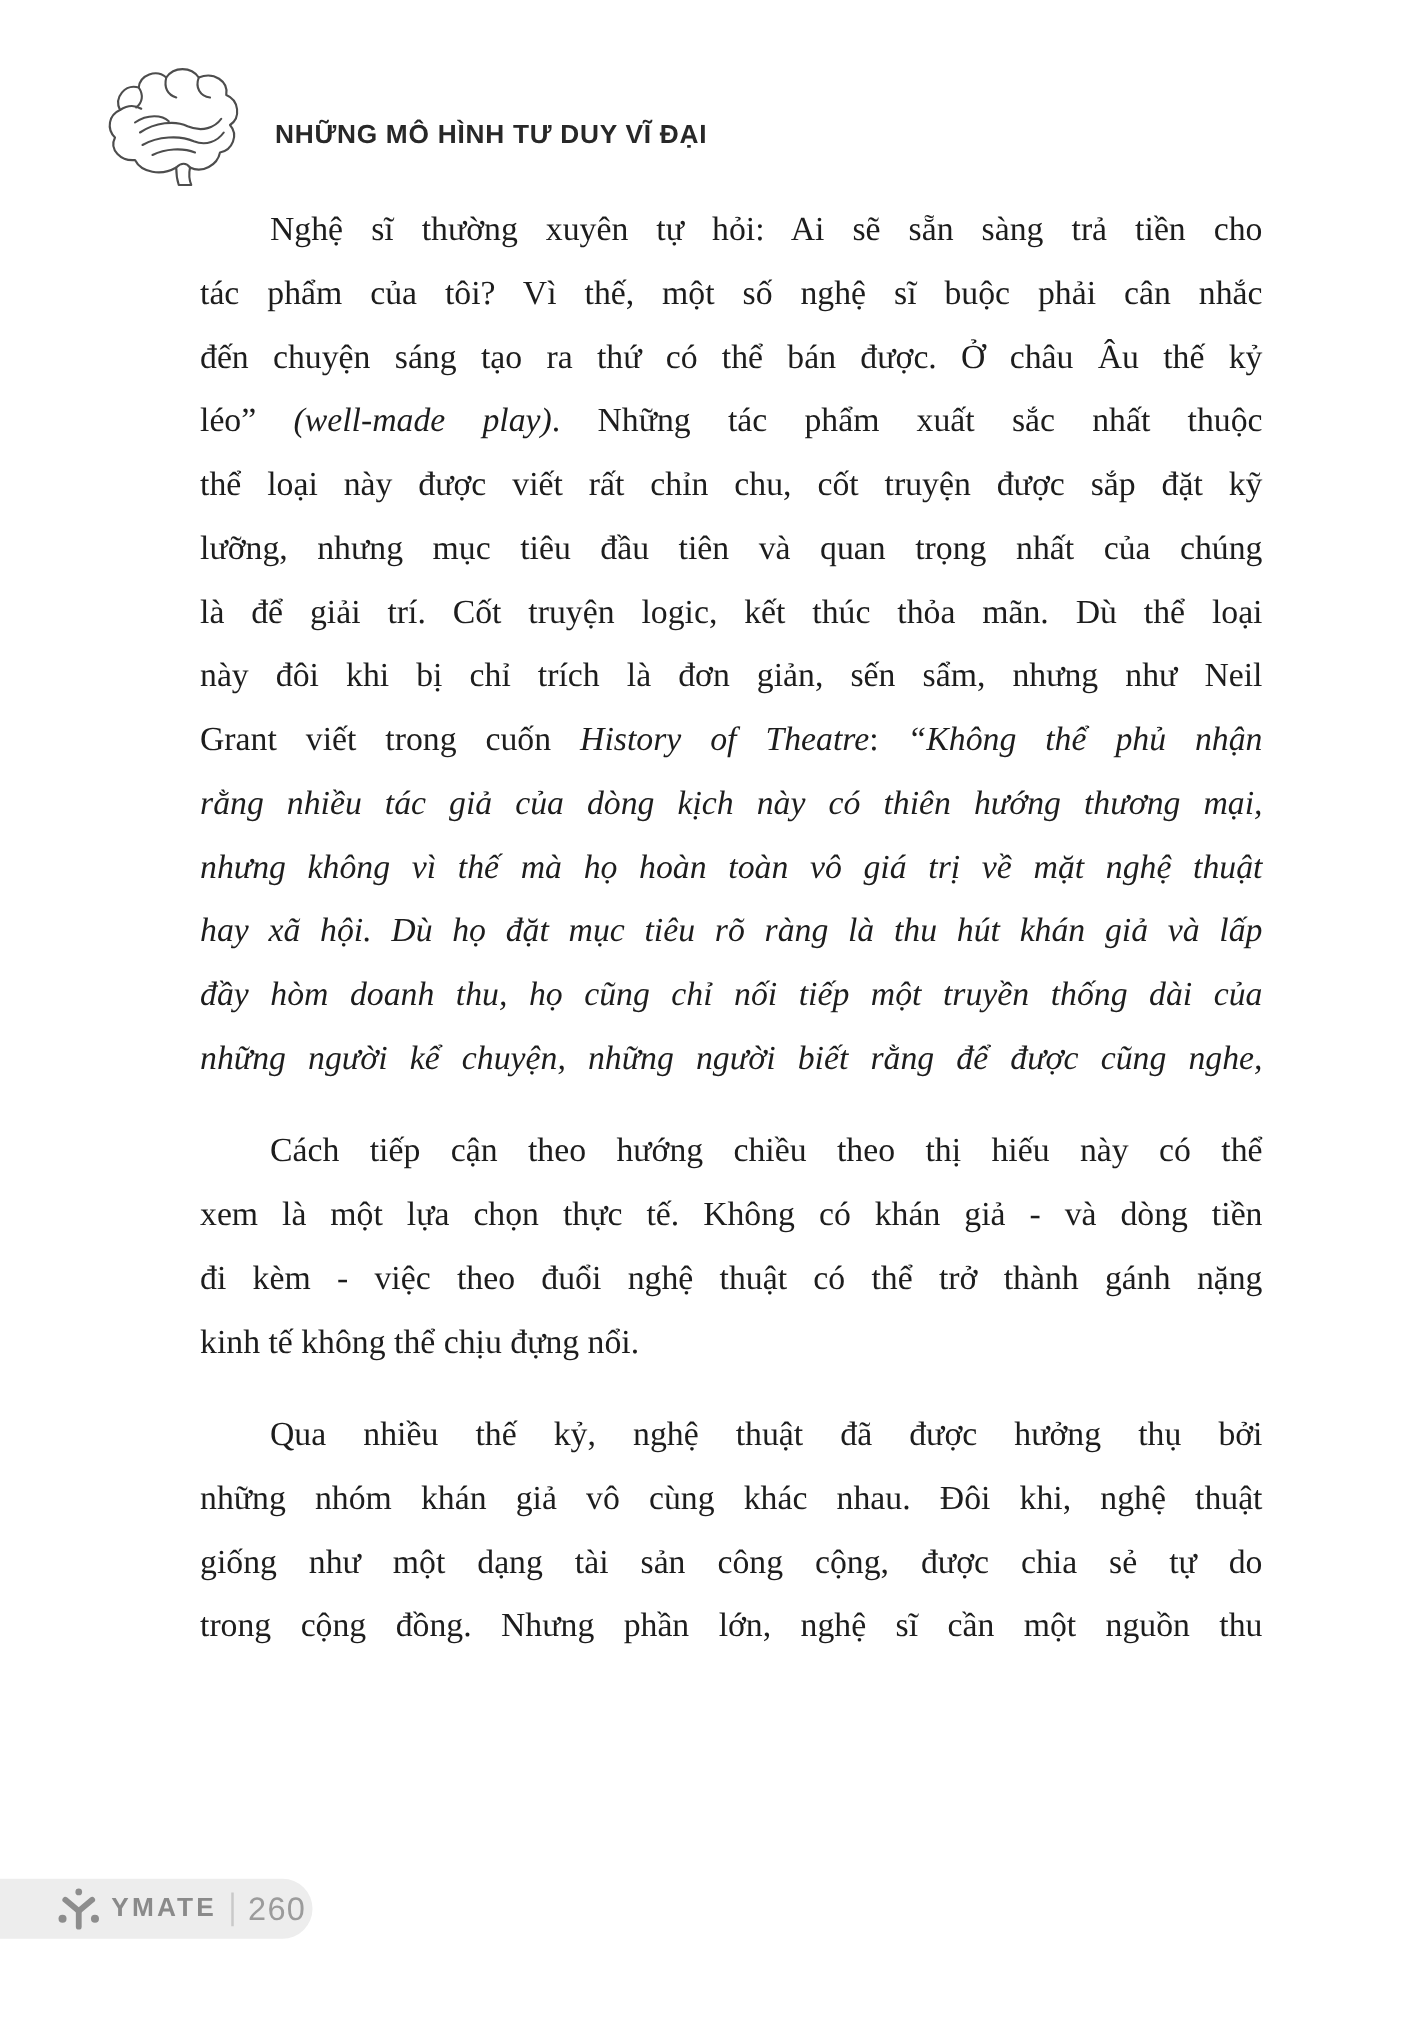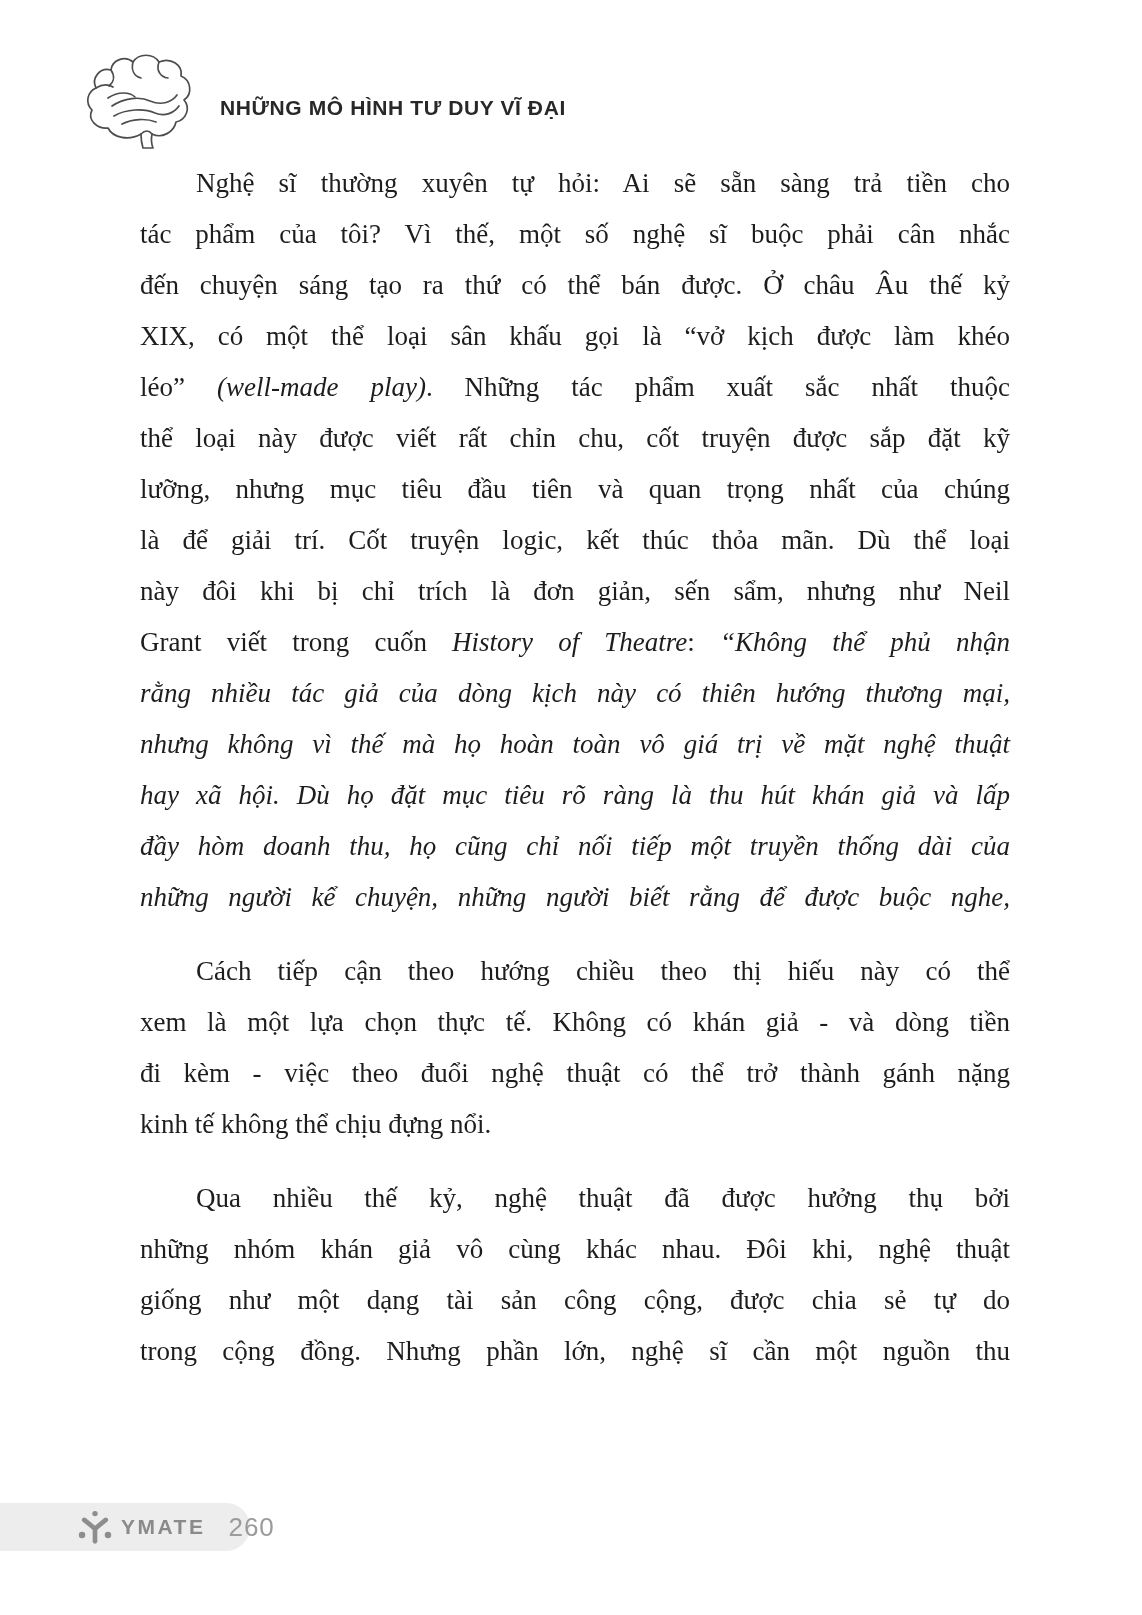--- a/index.html
+++ b/index.html
@@ -22,32 +22,32 @@
     text-align:center;
   }
   
   .text-block {
     position:absolute; left:140px; top:158px; width:870px;
     color:#1d1d1d;
   }
   .paragraph { margin-bottom:23px; }
   .line {
     font-size:27px; line-height:51px;
-    text-align:justify; text-align-last:justify;
+    text-align:justify; text-align-last:justify;margin-left:20px;
   }
   .line.first { padding-left:56px; }
   .line.last  { text-align-last:left; }
   .line em { font-style:italic; }
   
   .footer-pill {
     position:absolute; left:0; top:1503px;
     width:250px; height:48px;
     background:#ededed;
     border-radius:0 25px 25px 0;
-    display:flex; align-items:center;padding-left:32px;
+    display:flex; align-items:center;
   }
   .ymate-logo { width:34px; height:34px; margin-left:46px; flex:0 0 auto; }
   .brand {
     font-family:"Liberation Sans", sans-serif;
     font-weight:700; font-size:21px; letter-spacing:2.5px;
     color:#8a8a8a; margin-left:9px;
   }
   .footer-divider { width:2px; height:27px; background:#c9c9c9; margin:0 11px 0 12px; }
   .page-number {
     font-family:"Liberation Sans", sans-serif;
@@ -74,32 +74,31 @@
     </svg>
   </div>
   <div class="running-title">NHỮNG MÔ HÌNH TƯ DUY VĨ ĐẠI</div>
 </div>
 
 <main class="text-block">
     <div class="paragraph">
       <div class="line first"><span>Nghệ sĩ thường xuyên tự hỏi: Ai sẽ sẵn sàng trả tiền cho</span></div>
       <div class="line"><span>tác phẩm của tôi? Vì thế, một số nghệ sĩ buộc phải cân nhắc</span></div>
       <div class="line"><span>đến chuyện sáng tạo ra thứ có thể bán được. Ở châu Âu thế kỷ</span></div>
-      <div class="line"><span>XIX, có một thể loại sân khấu gọi là “vở kịch được làm khéo</span></div>
       <div class="line"><span>léo” </span><em>(well-made play)</em><span>. Những tác phẩm xuất sắc nhất thuộc</span></div>
       <div class="line"><span>thể loại này được viết rất chỉn chu, cốt truyện được sắp đặt kỹ</span></div>
       <div class="line"><span>lưỡng, nhưng mục tiêu đầu tiên và quan trọng nhất của chúng</span></div>
       <div class="line"><span>là để giải trí. Cốt truyện logic, kết thúc thỏa mãn. Dù thể loại</span></div>
       <div class="line"><span>này đôi khi bị chỉ trích là đơn giản, sến sẩm, nhưng như Neil</span></div>
       <div class="line"><span>Grant viết trong cuốn </span><em>History of Theatre</em><span>: </span><em>“Không thể phủ nhận</em></div>
       <div class="line"><em>rằng nhiều tác giả của dòng kịch này có thiên hướng thương mại,</em></div>
       <div class="line"><em>nhưng không vì thế mà họ hoàn toàn vô giá trị về mặt nghệ thuật</em></div>
       <div class="line"><em>hay xã hội. Dù họ đặt mục tiêu rõ ràng là thu hút khán giả và lấp</em></div>
       <div class="line"><em>đầy hòm doanh thu, họ cũng chỉ nối tiếp một truyền thống dài của</em></div>
-      <div class="line"><em>những người kể chuyện, những người biết rằng để được buộc nghe,</em></div>
+      <div class="line"><em>những người kể chuyện, những người biết rằng để được cũng nghe,</em></div>
     </div>
     <div class="paragraph">
       <div class="line first"><span>Cách tiếp cận theo hướng chiều theo thị hiếu này có thể</span></div>
       <div class="line"><span>xem là một lựa chọn thực tế. Không có khán giả - và dòng tiền</span></div>
       <div class="line"><span>đi kèm - việc theo đuổi nghệ thuật có thể trở thành gánh nặng</span></div>
       <div class="line last"><span>kinh tế không thể chịu đựng nổi.</span></div>
     </div>
     <div class="paragraph">
       <div class="line first"><span>Qua nhiều thế kỷ, nghệ thuật đã được hưởng thụ bởi</span></div>
       <div class="line"><span>những nhóm khán giả vô cùng khác nhau. Đôi khi, nghệ thuật</span></div>

